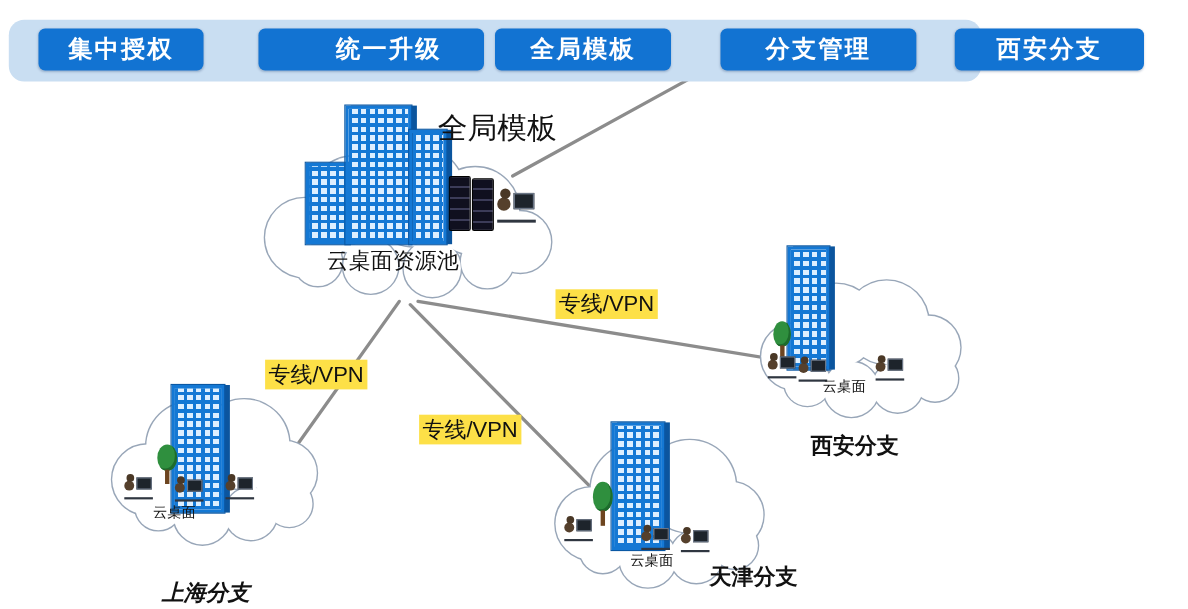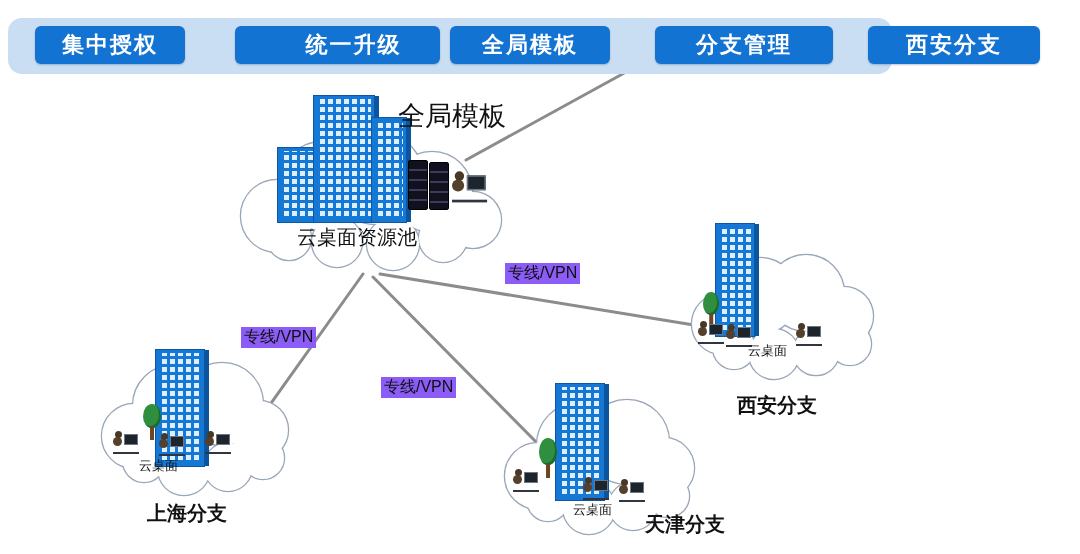--- a/index.html
+++ b/index.html
@@ -60,21 +60,21 @@
     content:"";position:absolute;right:1px;top:4px;width:12px;height:9px;
     background:#1d242b;border:1px solid #6b7686;
   }
   .ws-big{transform:scale(1.35);transform-origin:top left;}
   
   .lbl{position:absolute;z-index:4;white-space:nowrap;color:#111;}
   .hq-title{font-size:27px;}
   .pool-lbl{font-size:20px;}
   .desk-lbl{font-size:13px;}
   .branch-name{font-size:20px;font-weight:bold;text-align:right;}
-  .link-lbl{font-size:16px;background:#8b5cf6;padding:0 3px;}
+  .link-lbl{font-size:20px;background:#fde047;padding:0 3px;}
 </style>
 </head>
 <body>
 
 <div class="canvas">
 
   <div class="feature-bar">
     <div class="chip" style="left:27px;width:150px;">集中授权</div>
     <div class="chip" style="left:227px;width:173px;padding-left:32px;">统一升级</div>
     <div class="chip" style="left:442px;width:160px;">全局模板</div>
@@ -177,21 +177,21 @@
       <circle cx="92" cy="117" r="26"></circle>
         <circle cx="52" cy="109" r="21"></circle>
     </g>
   </svg>
   <div class="building" style="left:156px;top:350px;width:42px;height:110px;"></div>
   <div class="tree" style="left:143px;top:404px;width:18px;height:36px;"></div>
   <div class="ws" style="left:113px;top:430px;"></div>
   <div class="ws" style="left:159px;top:432px;"></div>
   <div class="ws" style="left:205px;top:430px;"></div>
   <div class="lbl desk-lbl" style="left:139px;top:457px;">云桌面</div>
-  <div class="lbl branch-name" style="left:147px;top:500px;">上海分支</div>
+  <div class="lbl branch-name" style="left:147px;top:525px;font-style:italic;">上海分支</div>
 
   <svg class="cloud" style="left:495px;top:388px;width:206px;height:150px;" viewBox="0 0 206 150" aria-hidden="true">
     <g class="cs">
       <circle cx="43" cy="88" r="33"></circle>
         <circle cx="84" cy="57" r="42"></circle>
         <circle cx="132" cy="54" r="42"></circle>
       <circle cx="169" cy="80" r="30"></circle>
         <circle cx="173" cy="108" r="21"></circle>
         <circle cx="138" cy="118" r="24"></circle>
       <circle cx="94" cy="120" r="26"></circle>

